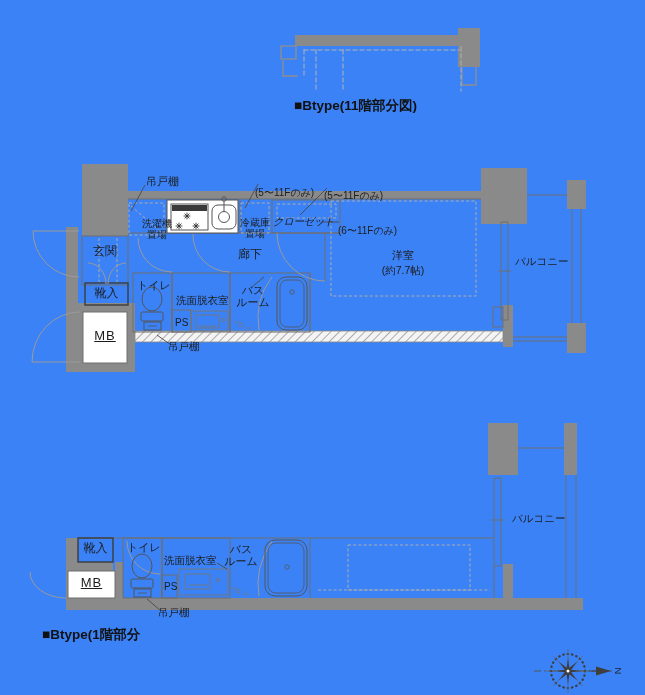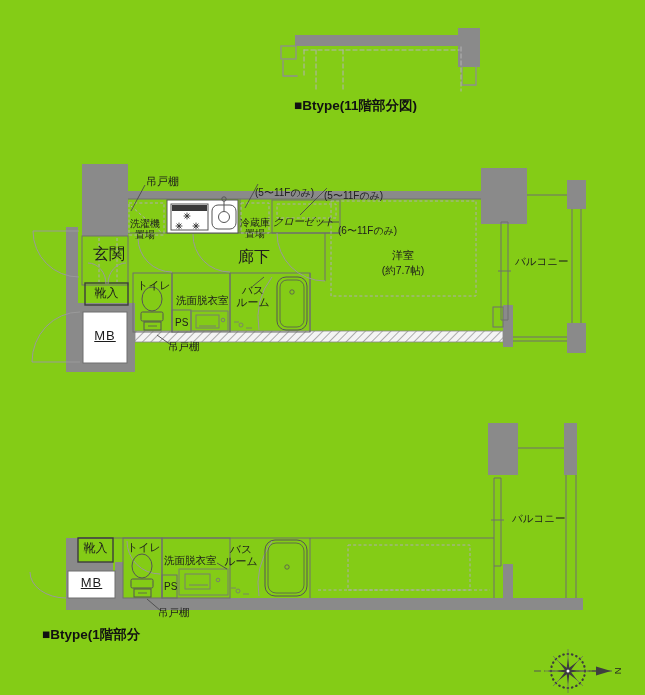--- a/index.html
+++ b/index.html
@@ -1,32 +1,32 @@
 <!DOCTYPE html>
 <html><head>
 <meta charset="utf-8">
 <style>
   html,body{margin:0;padding:0;background:#ffffff;}
   #stage{
-    position:relative;width:645px;height:695px;background:#84cc16;overflow:hidden;
+    position:relative;width:645px;height:695px;background:#3b82f6;overflow:hidden;
     font-family:"Liberation Sans","DejaVu Sans",sans-serif;color:#1c1c1c;
   }
   #plan-svg{position:absolute;left:0;top:0;}
   .lbl{
     position:absolute;white-space:pre-line;line-height:1.13;color:#1c1c1c;
     font-size:11px;letter-spacing:0px;
   }
   .center{text-align:center;}
   .caption{font-size:13.5px;font-weight:600;color:#111;}
   .fs8{font-size:10px;}
   .fs10{font-size:10px;margin-top:12px;}
   .fs105{font-size:10.5px;}
   .fs11{font-size:11px;}
   .fs115{font-size:12px;}
-  .fs12{font-size:16px;}
+  .fs12{font-size:12px;}
   .fs125{font-size:11px;}
   .fs13{font-size:13px;letter-spacing:1px;text-decoration:underline;}
   .tight{letter-spacing:-0.5px;font-style:italic;}
 </style>
 </head>
 <body>
 
 <div id="stage">
 
   <svg id="plan-svg" width="645" height="695" viewBox="0 0 645 695">
@@ -234,21 +234,21 @@
       <text transform="translate(618,671) rotate(90)" font-size="9.5" font-family="Liberation Sans, sans-serif" fill="#222" text-anchor="middle" dominant-baseline="central">N</text>
     </g>
   </svg>
 
   <div class="lbl caption" style="left:294px;top:98px;">■Btype(11階部分図)</div>
 
   <div class="lbl fs11" style="left:146px;top:175px;">吊戸棚</div>
   <div class="lbl fs10" style="left:255px;top:175px;">(5〜11Fのみ)</div>
   <div class="lbl fs10" style="left:324px;top:178px;">(5〜11Fのみ)</div>
   <div class="lbl fs10" style="left:338px;top:213px;">(6〜11Fのみ)</div>
-  <div class="lbl fs10 center" style="left:127px;top:206px;width:36px;">洗濯機
+  <div class="lbl fs10 center" style="left:139px;top:206px;width:36px;">洗濯機
 置場</div>
   <div class="lbl fs10 center" style="left:239px;top:205px;width:32px;">冷蔵庫
 置場</div>
   <div class="lbl fs105 tight" style="left:273px;top:216px;">クローゼット</div>
   <div class="lbl fs12" style="left:238px;top:248px;">廊下</div>
   <div class="lbl fs12" style="left:93px;top:245px;">玄関</div>
   <div class="lbl fs115 center" style="left:85px;top:287px;width:43px;">靴入</div>
   <div class="lbl fs13 center" style="left:83px;top:329px;width:44px;">MB</div>
   <div class="lbl fs11" style="left:137px;top:279px;">トイレ</div>
   <div class="lbl fs105" style="left:176px;top:295px;">洗面脱衣室</div>

